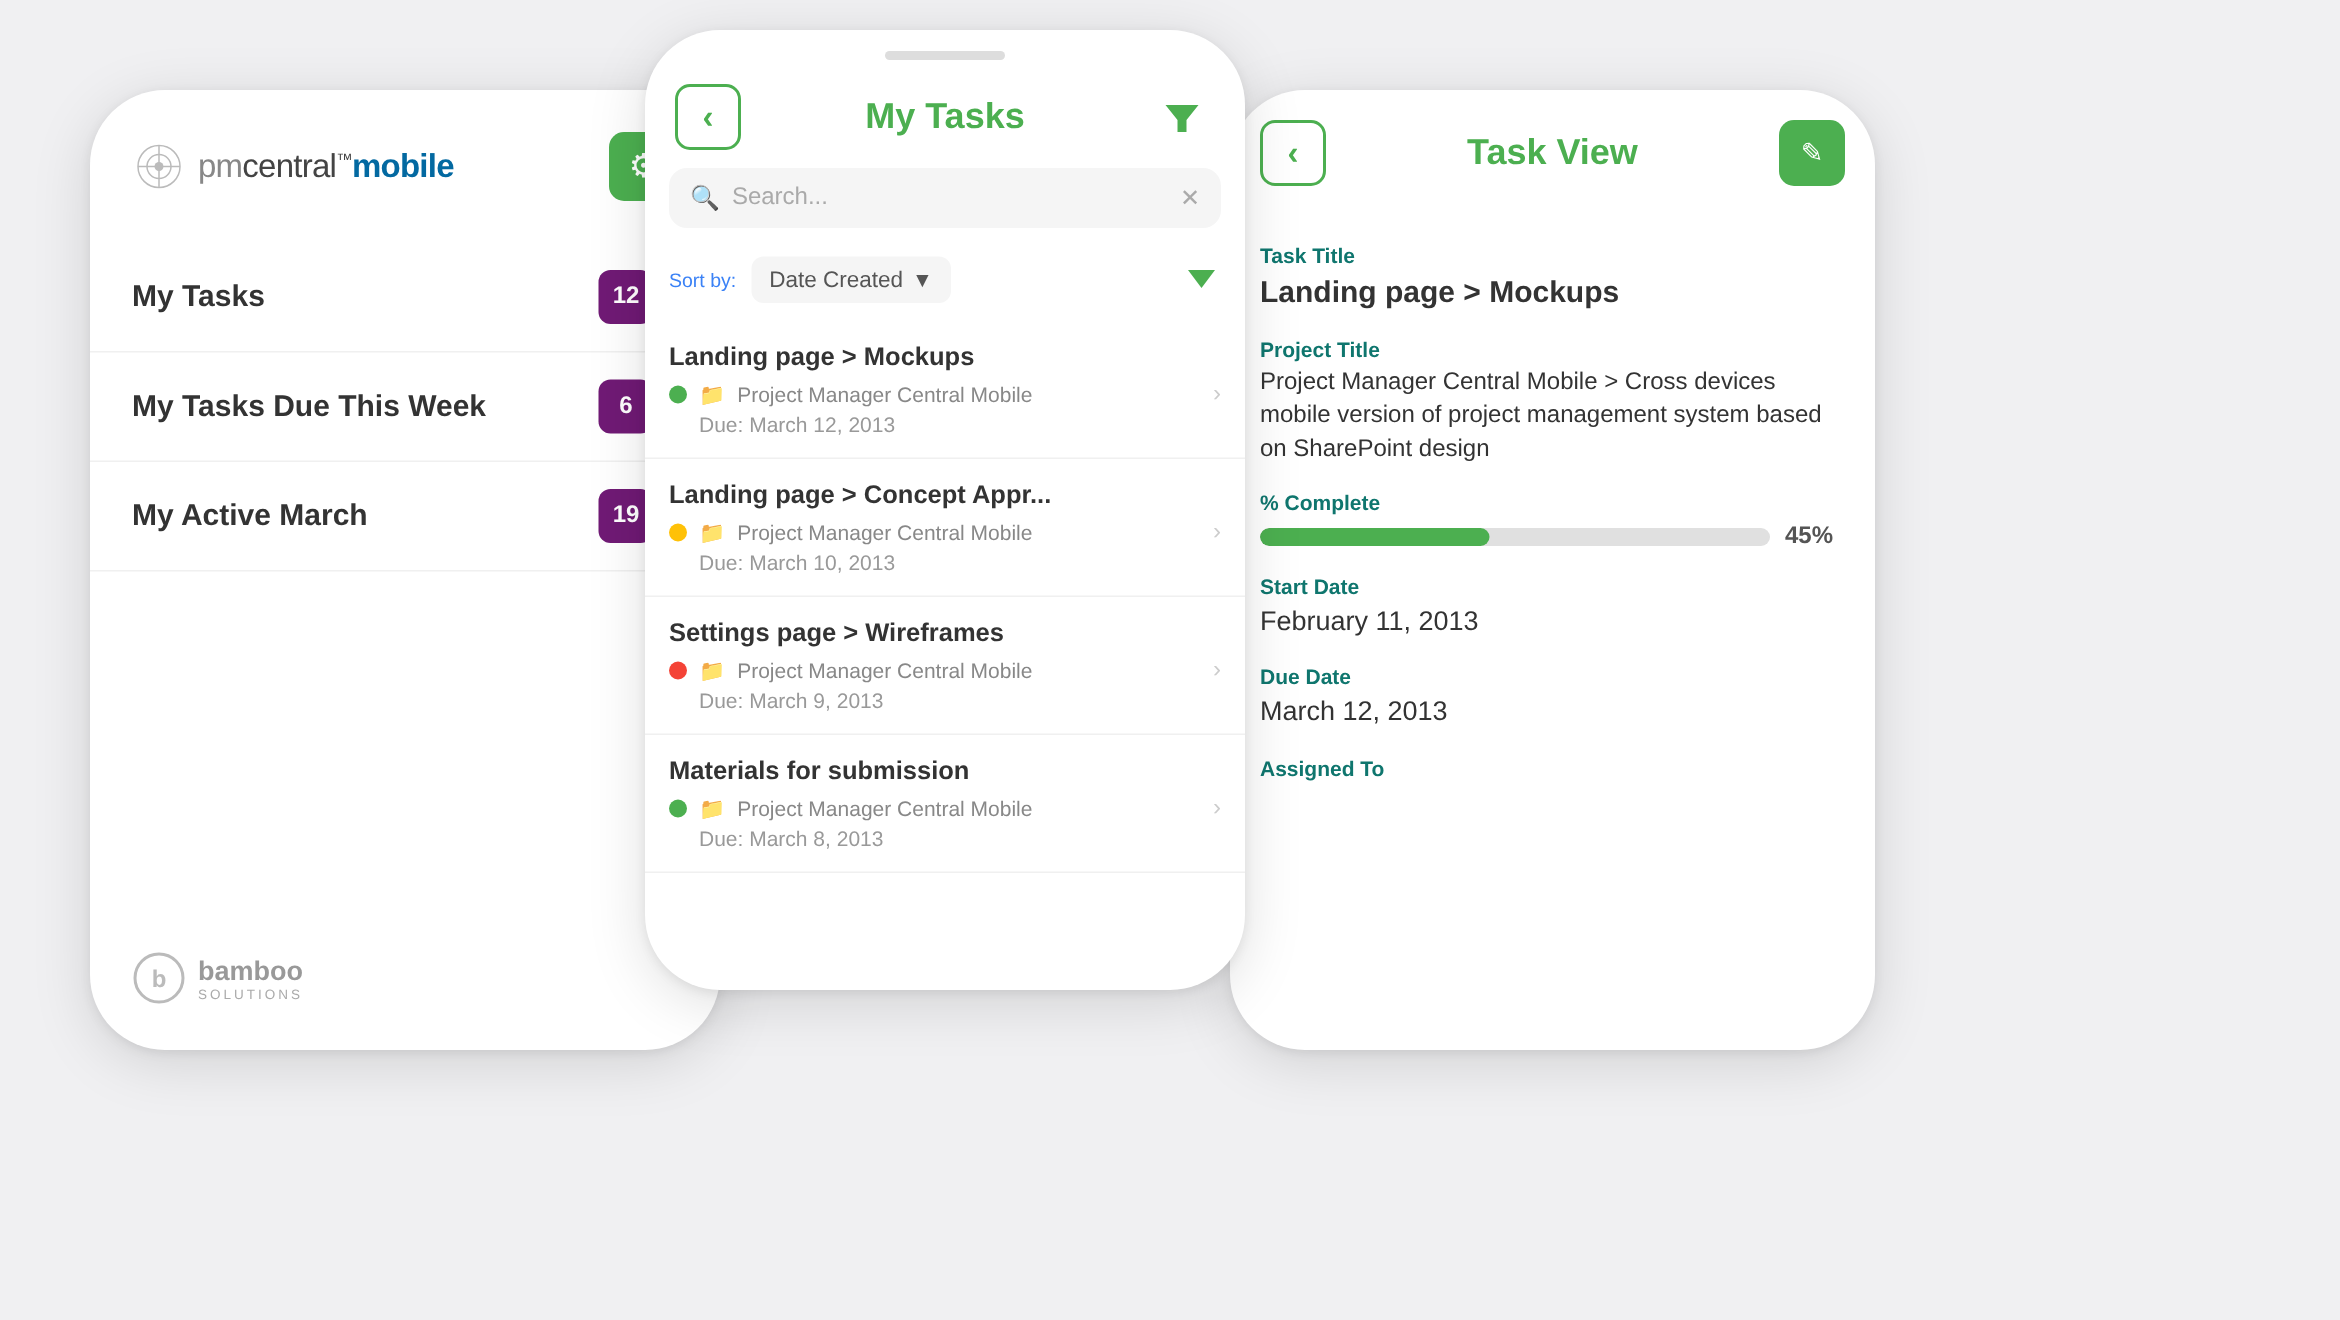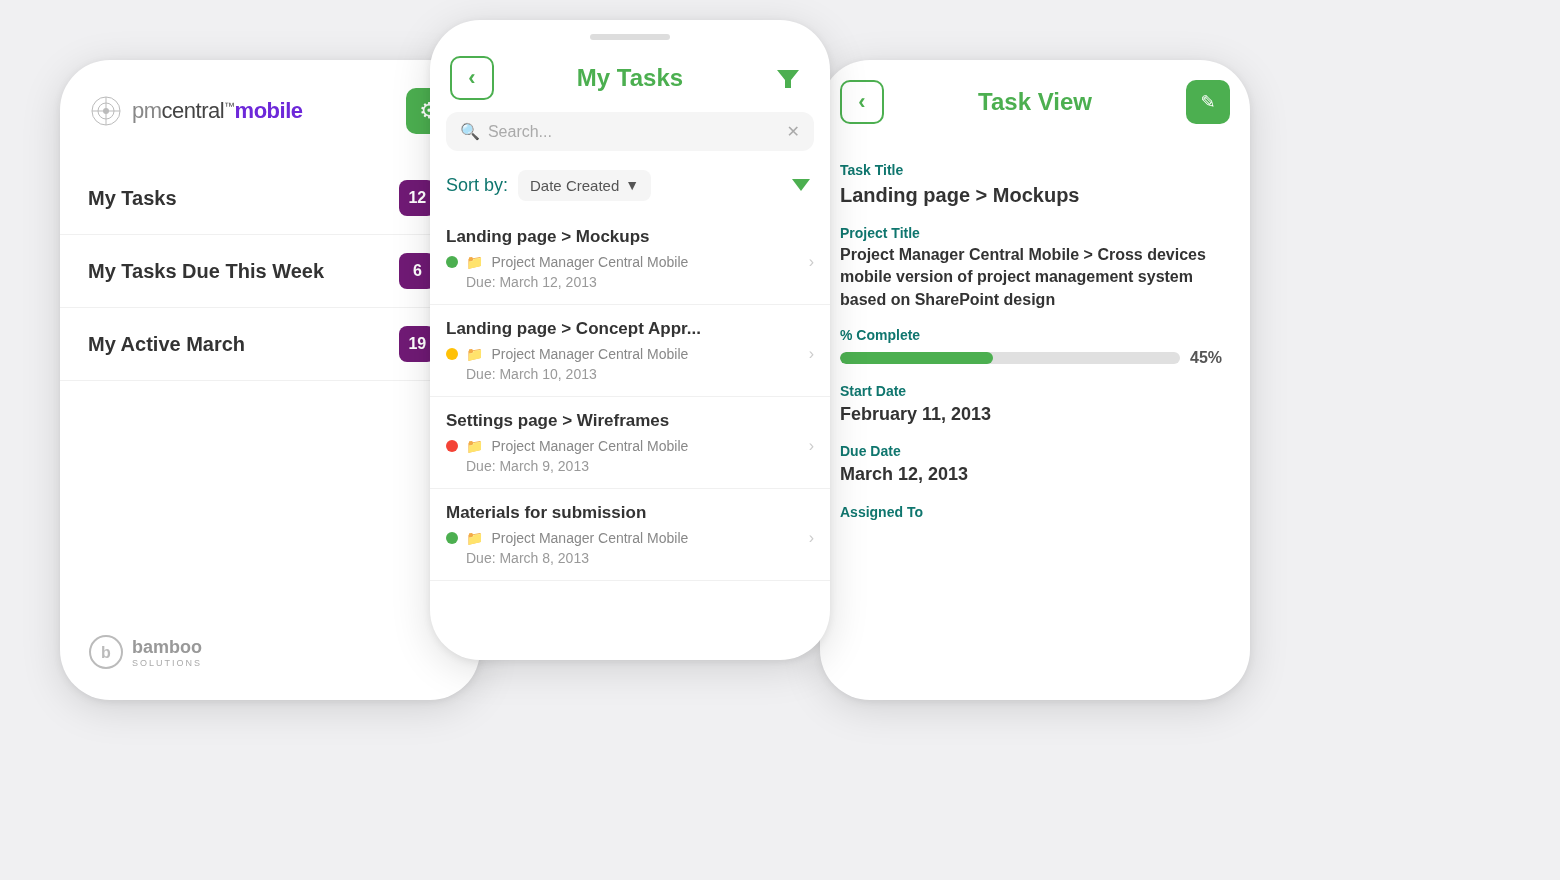--- a/index.html
+++ b/index.html
@@ -72,21 +72,21 @@
     .logo-text {
       font-size: 22px;
       font-weight: 400;
       color: #555;
       letter-spacing: -0.5px;
     }
 
     .logo-text span.pm { color: #888; }
     .logo-text span.central { color: #444; }
     .logo-text span.tm { color: #444; font-size: 11px; vertical-align: super; }
-    .logo-text span.mobile { color: #6d28d9; font-weight: 700; }
+    .logo-text span.mobile { color: #0369a1; font-weight: 700; }
 
     .gear-btn {
       width: 46px;
       height: 46px;
       background: #4caf50;
       border-radius: 10px;
       display: flex;
       align-items: center;
       justify-content: center;
       cursor: pointer;
@@ -214,21 +214,21 @@
     .search-input-text { flex: 1; font-size: 16px; color: #aaa; }
     .search-clear { color: #aaa; font-size: 16px; cursor: pointer; }
 
     .sort-bar {
       display: flex;
       align-items: center;
       padding: 4px 16px 12px;
       gap: 10px;
     }
 
-    .sort-label { font-size: 18px; color: #0f766e; }
+    .sort-label { font-size: 13px; color: #3b82f6; }
 
     .sort-dropdown {
       background: #f5f5f5;
       border-radius: 8px;
       padding: 7px 12px;
       display: flex;
       align-items: center;
       gap: 6px;
       cursor: pointer;
       justify-content: center;
@@ -321,21 +321,21 @@
       font-size: 14px;
       font-weight: 600;
       color: #0f766e;
       margin-bottom: 3px;
       margin-top: 16px;
     }
 
     .field-value {
       font-size: 18px;
       color: #333;
-      font-weight: 700;
+      font-weight: 400;
       line-height: 1.4;
     }
 
     .field-value.large {
       font-size: 20px;
       font-weight: 700;
     }
 
     .progress-container {
       display: flex;

